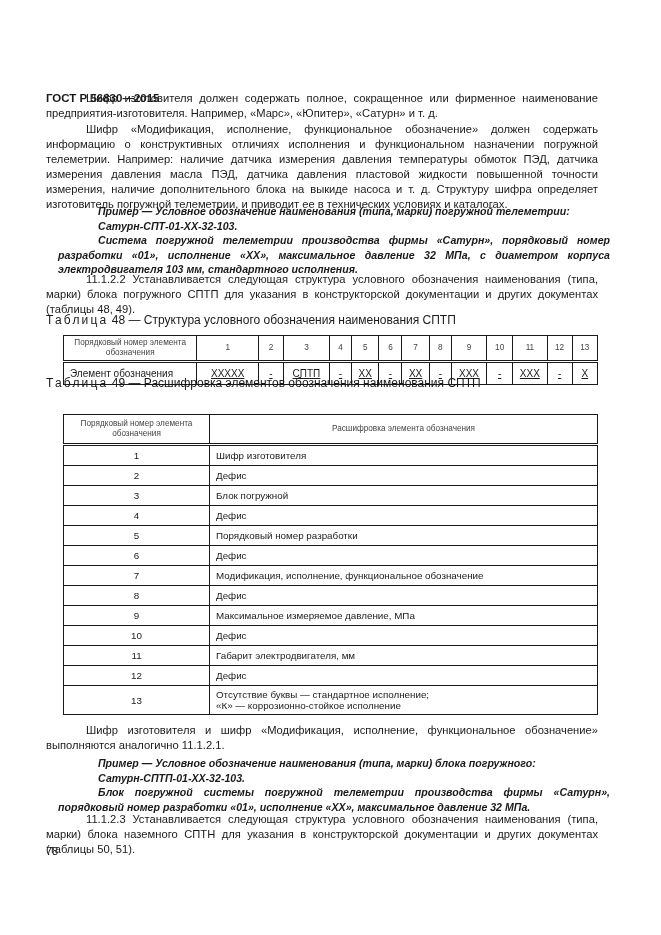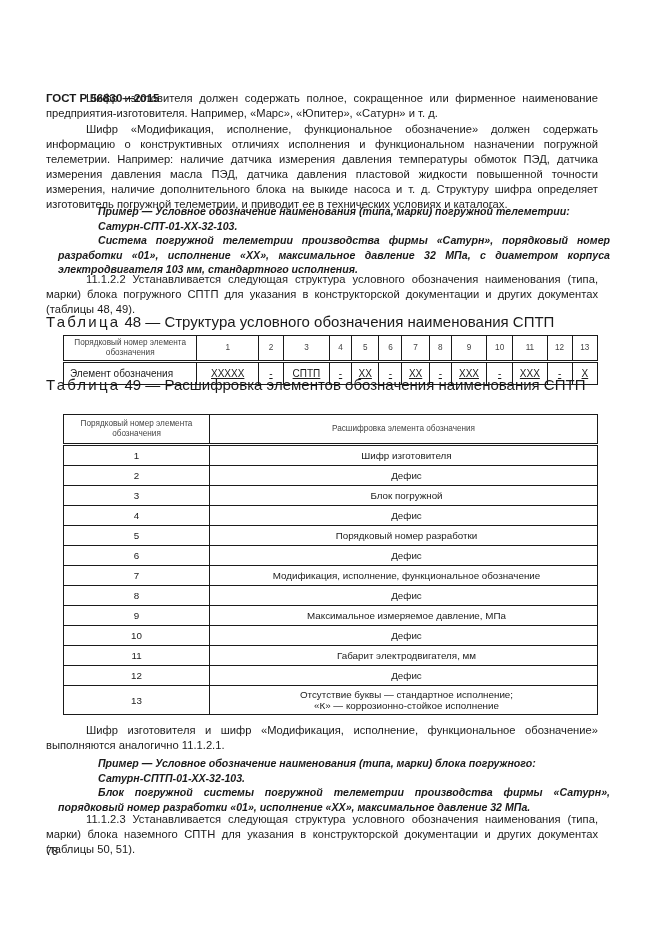--- a/index.html
+++ b/index.html
@@ -4,34 +4,34 @@
 <style>
   html, body { margin:0; padding:0; background:#ffffff; }
   body { width:661px; height:935px; position:relative; overflow:hidden;
          font-family:"Liberation Sans", sans-serif; color:#1a1a1a; }
   .page-header { position:absolute; left:46px; top:60px; font-size:11.5px; font-weight:bold;margin-top:32px; }
   .p { position:absolute; left:46px; width:552px; font-size:11.2px; line-height:15px; text-align:justify; }
   .p .ind { display:inline-block; width:40px; }
   .ex { position:absolute; left:58px; width:552px; font-size:10.6px; line-height:14.5px;
         font-style:italic; font-weight:bold; text-align:justify; }
   .ex .ind { display:inline-block; width:40px; }
-  .caption { position:absolute; left:46px; font-size:15px; }
+  .caption { position:absolute; left:46px; font-size:12px; }
   .caption .spaced { letter-spacing:2.2px; }
   table { position:absolute; border-collapse:collapse; font-size:9.5px; }
   td { border:1px solid #1a1a1a; padding:0; text-align:center; vertical-align:middle; }
   #t48 { left:63px; top:335px; width:535px; }
   #t48 td.hd { font-size:8.2px; color:#444; line-height:10px; height:24px; }
   #t48 td.lbl { text-align:left; padding-left:6px; font-size:10px; height:21px; }
   #t48 td.val { font-size:10px;text-decoration:underline; }
   #t48 tr.r1 td { border-bottom:3px double #1a1a1a; }
   #t49 { left:63px; top:414px; width:535px; }
   #t49 td.hd { font-size:8.2px; color:#444; line-height:10px; height:28px; }
   #t49 tr.h td { border-bottom:3px double #1a1a1a; }
   #t49 td.num { width:145px; height:19px; font-size:9.8px; }
-  #t49 td.desc { text-align:center; padding-left:6px; font-size:9.8px; line-height:11px; }
+  #t49 td.desc { text-align:left; padding-left:6px; font-size:9.8px; line-height:11px; }
   #t49 td.desc.two { height:28px; }
   .pagenum { position:absolute; left:46px; top:845px; font-size:11px; }
 </style>
 </head>
 <body>
 
 <div class="page-header">ГОСТ Р 56830—2015</div>
 
 <div class="p" style="top:91px"><span class="ind"></span><span>Шифр изготовителя должен содержать полное, сокращенное или фирменное наименование предприятия-изготовителя. Например, «Марс», «Юпитер», «Сатурн» и т. д.</span></div>
 

